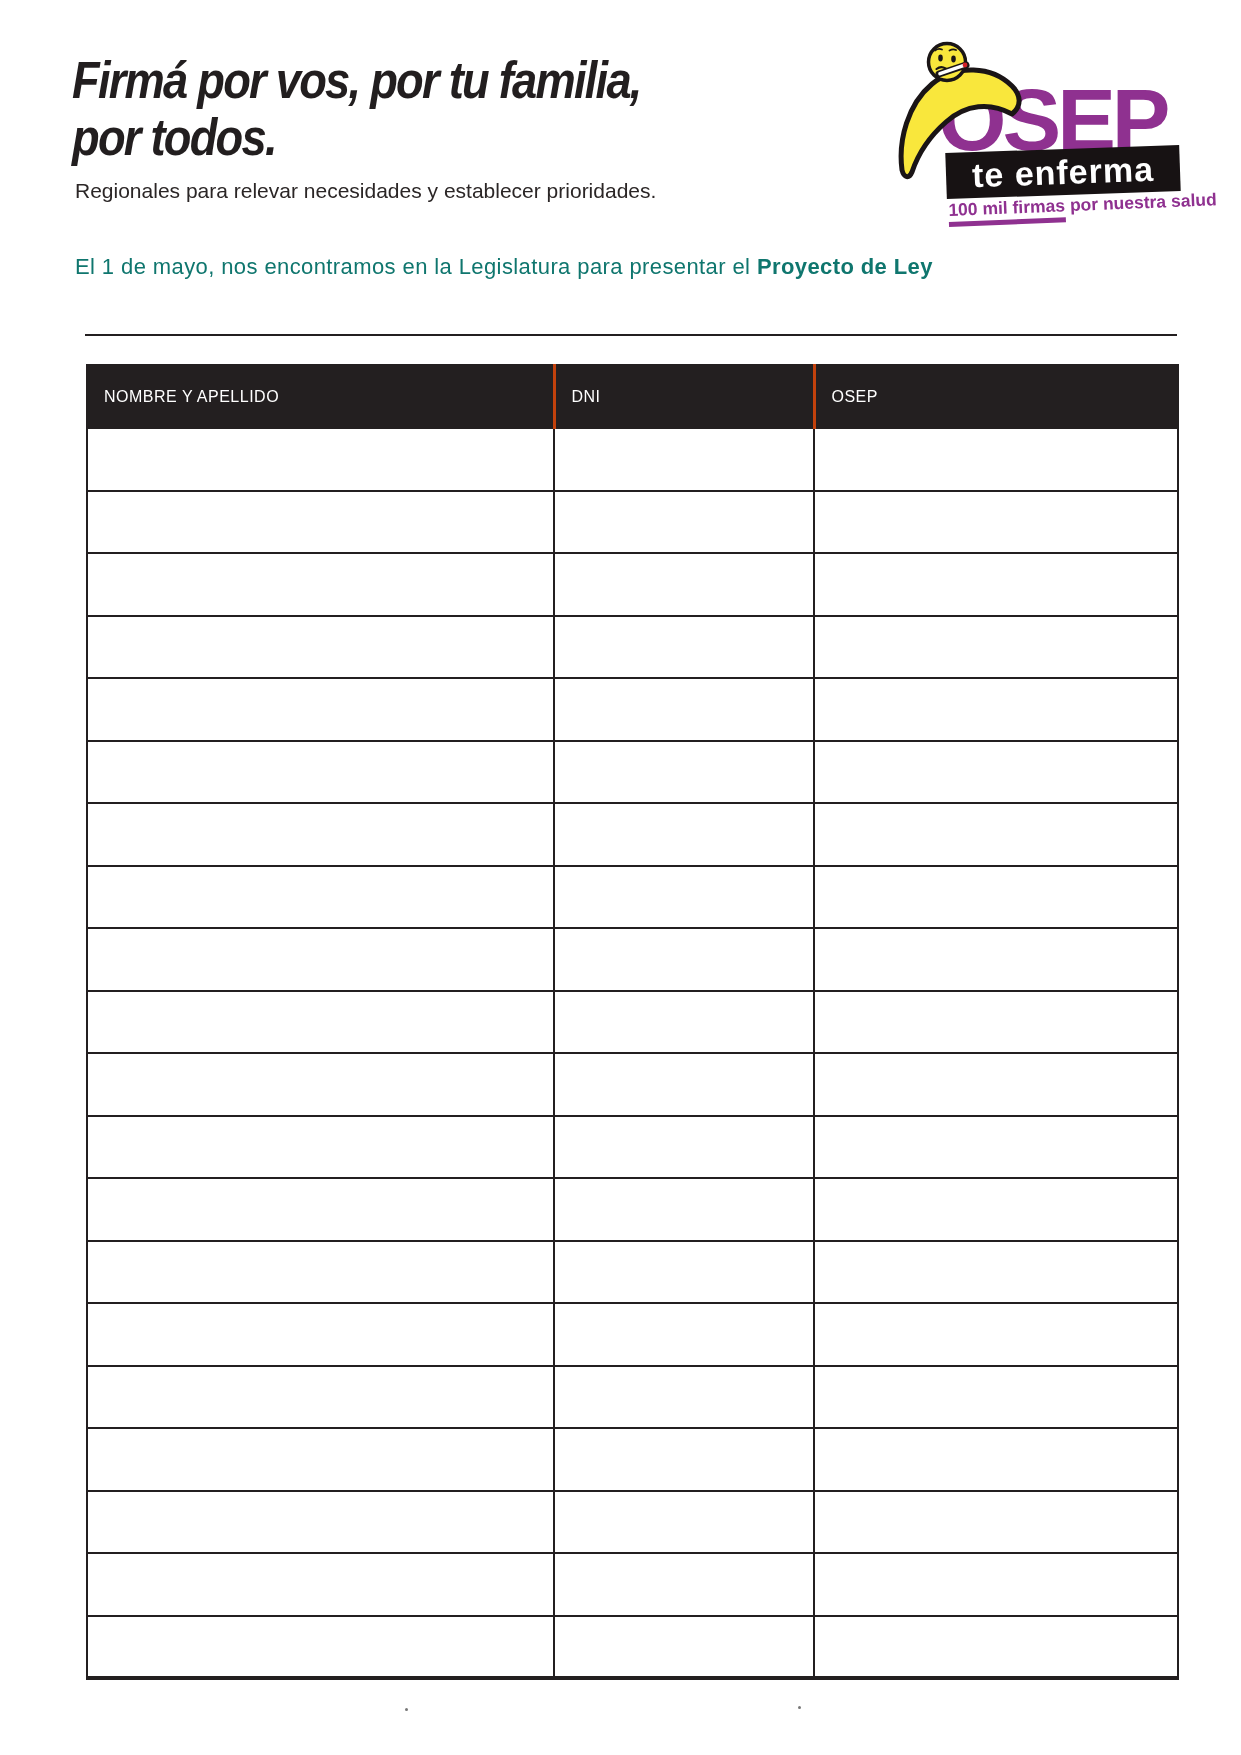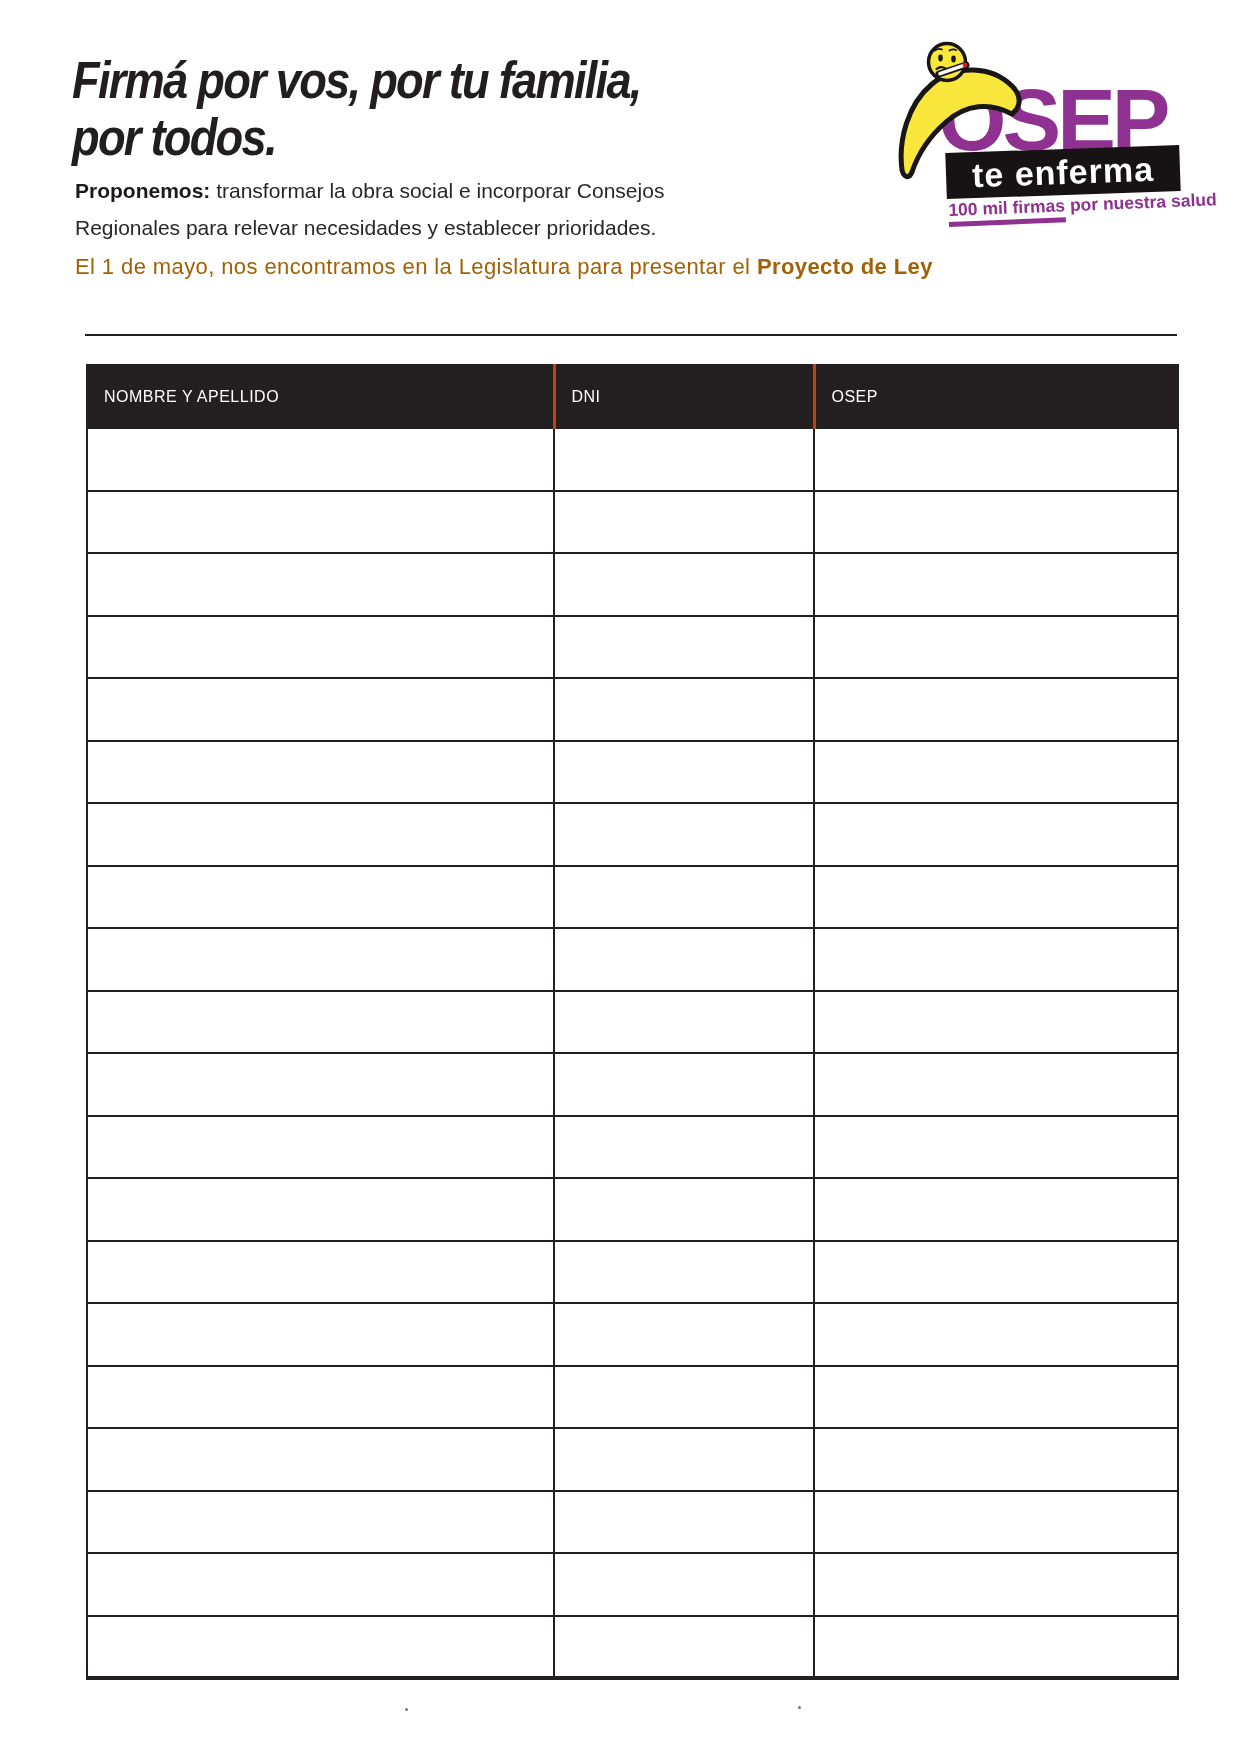--- a/index.html
+++ b/index.html
@@ -39,21 +39,21 @@
     white-space: nowrap;
   }
   .intro strong { color: #1d1919; }
 
   
   .meeting {
     position: absolute;
     left: 75px; top: 254px;
     font-size: 22px;
     letter-spacing: 0.4px;
-    color: #a16207;
+    color: #0f766e;
     white-space: nowrap;
   }
 
   
   .rule {
     position: absolute;
     left: 85px; top: 334px;
     width: 1092px; height: 2px;
     background: #231f20;
   }
@@ -193,24 +193,20 @@
       <span>te enferma</span>
     </div>
 
     <div class="tagline">
       <span class="tag-u">100 mil firmas</span>
       <span>por nuestra salud</span>
     </div>
   </div>
 
   <div class="intro">
-    <div class="intro-line">
-      <strong>Proponemos:</strong>
-      <span>transformar la obra social e incorporar Consejos</span>
-    </div>
     <div class="intro-line">Regionales para relevar necesidades y establecer prioridades.</div>
   </div>
 
   <div class="meeting">
     <span>El 1 de mayo, nos encontramos en la Legislatura para presentar el</span>
     <strong>Proyecto de Ley</strong>
   </div>
 
   <div class="rule"></div>
 

